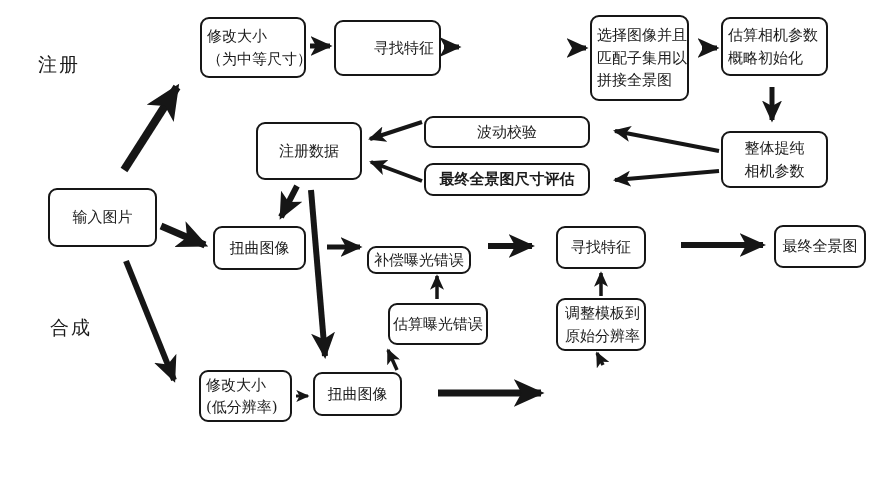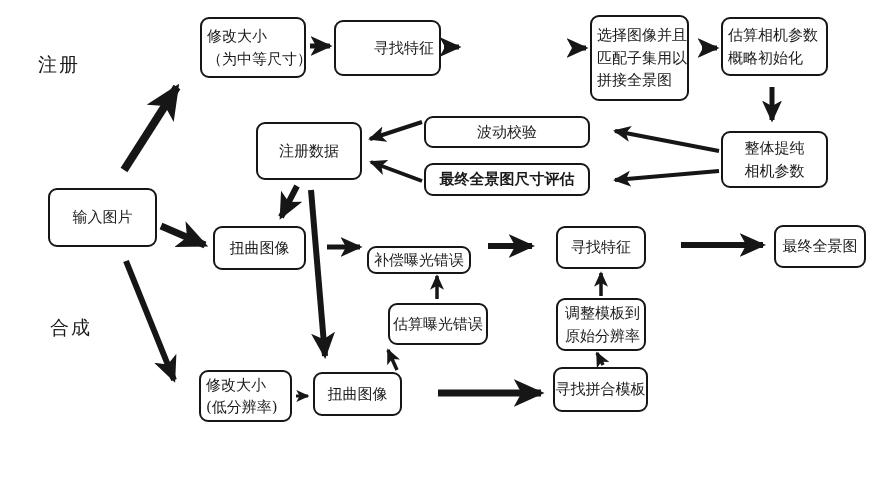--- a/index.html
+++ b/index.html
@@ -157,17 +157,14 @@
 
   <div class="node ta-left" style="left:199px; top:370px; width:93px; height:52px;">
     <span>修改大小</span>
     <span>(低分辨率)</span>
   </div>
 
   <div class="node" style="left:313px; top:372px; width:89px; height:44px;">
     <span>扭曲图像</span>
   </div>
 
-  <div class="node" style="left:553px; top:367px; width:95px; height:45px;">
-    <span>寻找拼合模板</span>
-  </div>
 
 </div>
 
 </body></html>

